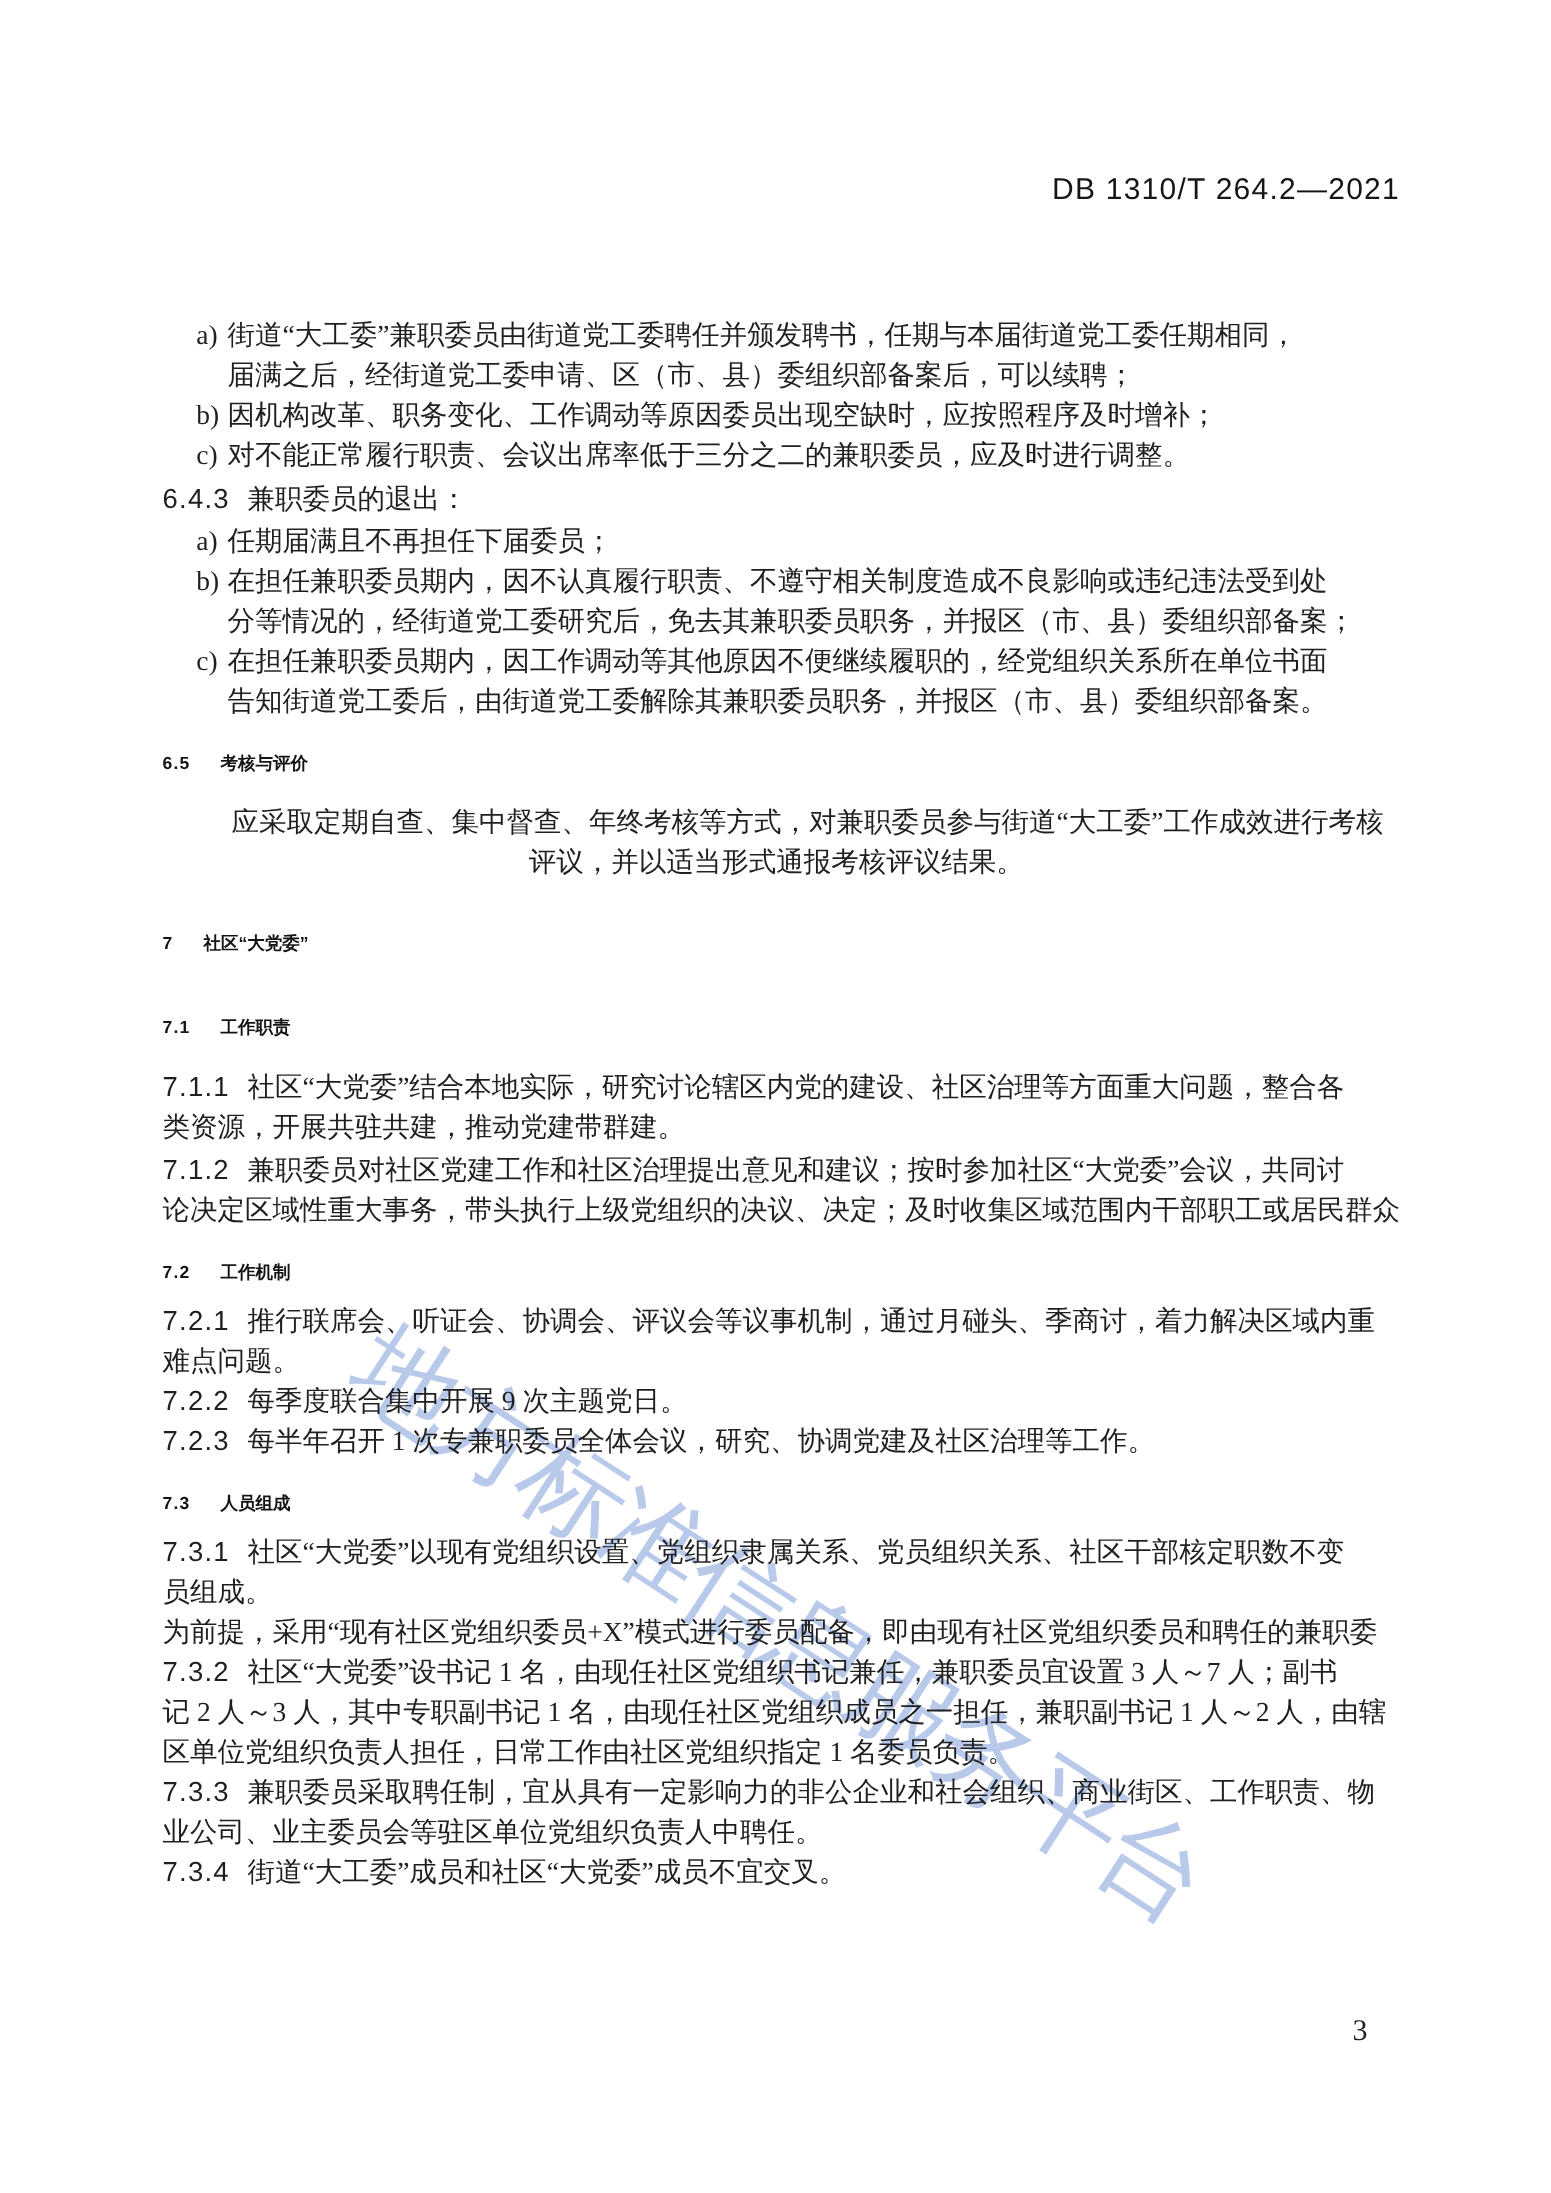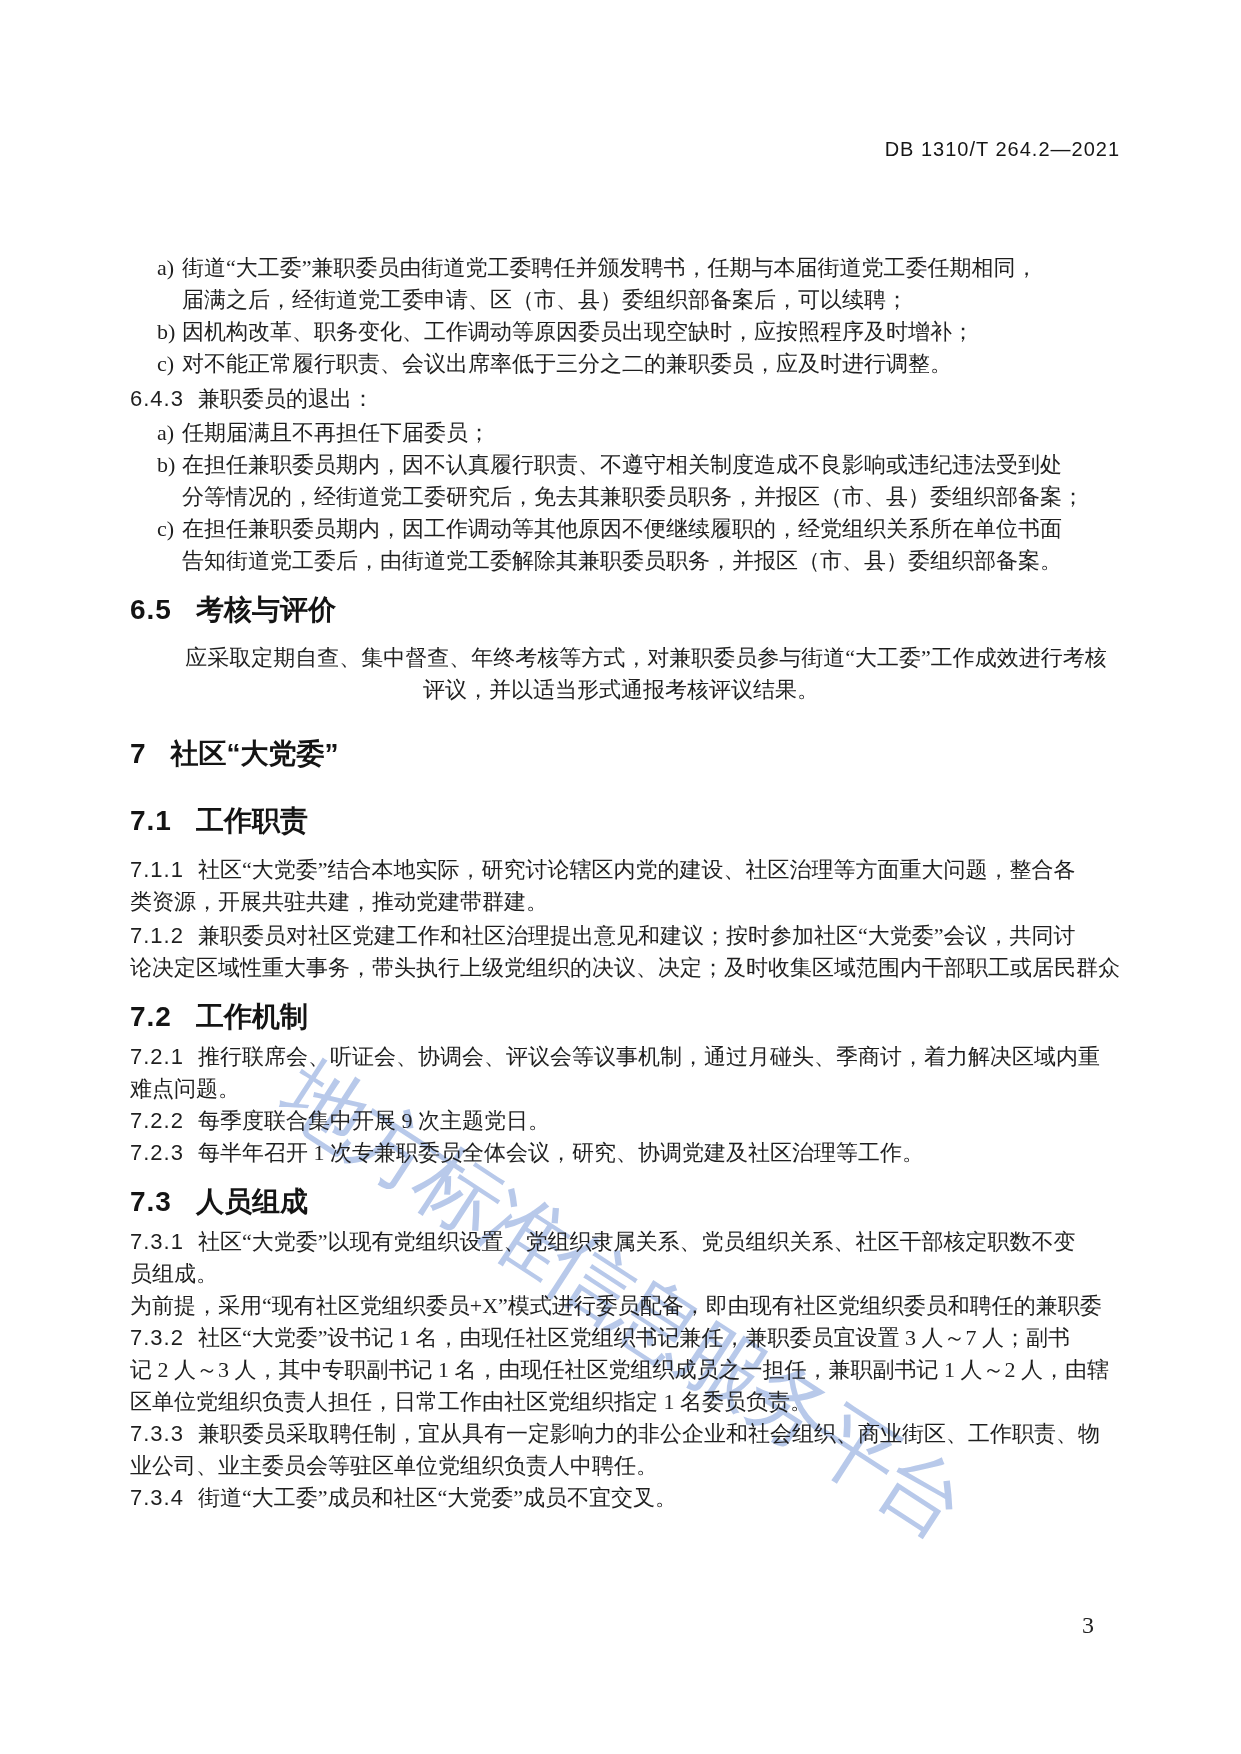--- a/index.html
+++ b/index.html
@@ -10,21 +10,21 @@
     font-family:"Liberation Serif","DejaVu Serif",serif;
     color:#1f1f1f;
     overflow:hidden;
   }
   .page { position:absolute; inset:0; }
 
   .doc-header {
     position:absolute;
     top:138px; right:121px;
     font-family:"Liberation Sans","DejaVu Sans",sans-serif;
-    font-size:20px; letter-spacing:1px;
+    font-size:24px; letter-spacing:1px;
     color:#161616;
     white-space:nowrap;
   }
 
   .watermark {
     position:absolute;
     left:322px; top:1036px;
     font-size:84px;
     letter-spacing:-5px;
     color:rgba(126,157,216,0.55);
@@ -59,21 +59,21 @@
 
   .clause-num {
     font-family:"Liberation Sans","DejaVu Sans",sans-serif;
     margin-right:14px;
     letter-spacing:1px;
   }
 
   .sec-heading {
     font-family:"Liberation Sans","DejaVu Sans",sans-serif;
     font-weight:bold;
-    font-size:28px;
+    font-size:14px;
     line-height:32px;
     white-space:nowrap;
     color:#141414;
   }
   .sec-num { margin-right:24px; letter-spacing:1px; }
 
   .mt3  { margin-top:3px; }
   .mt2  { margin-top:2px; }
   .mt16 { margin-top:16px;text-align:center; }
   .mt17 { margin-top:17px; }

